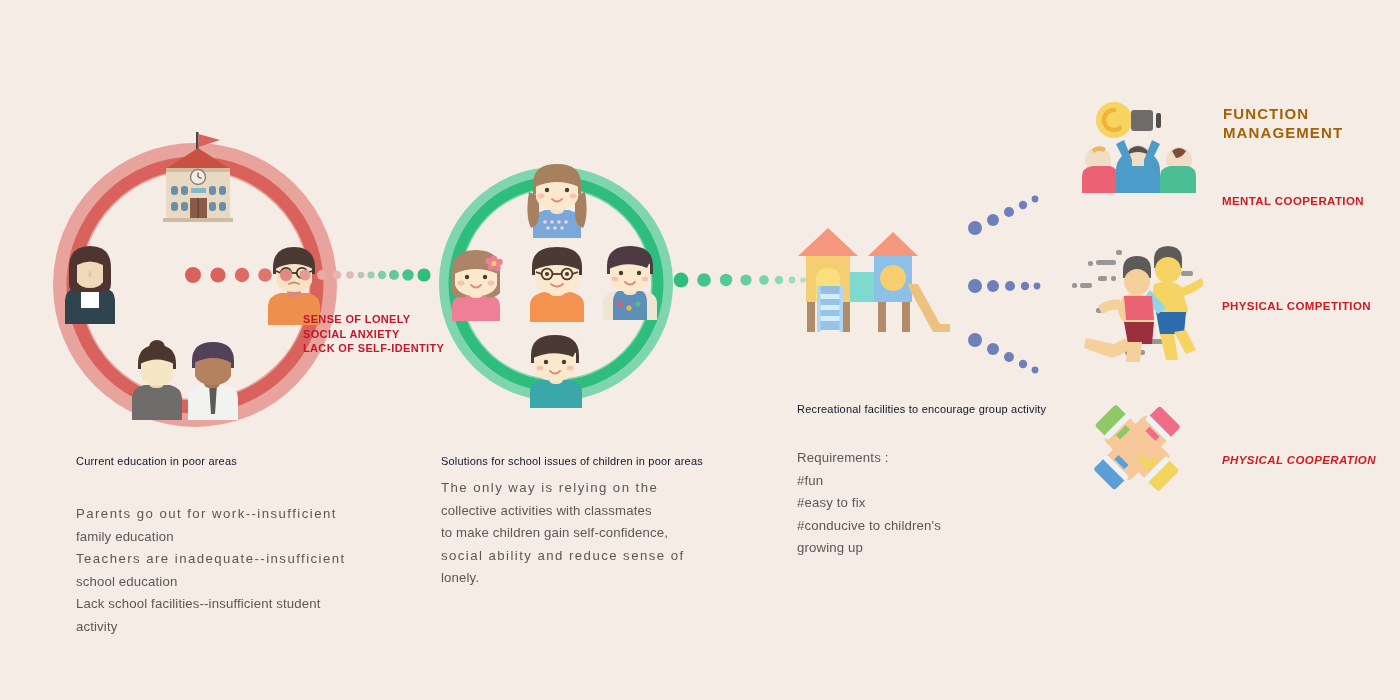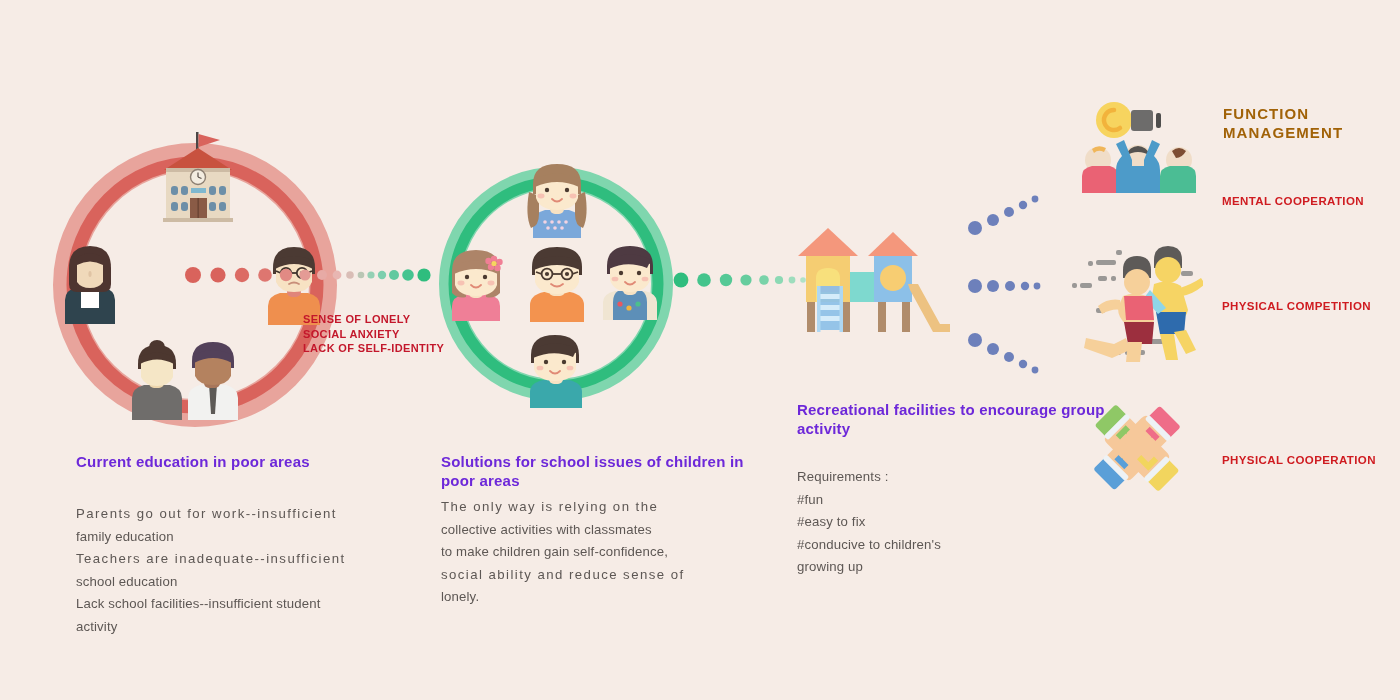--- a/index.html
+++ b/index.html
@@ -15,23 +15,23 @@
     position: relative;
     width: 1400px;
     height: 700px;
     background: #f6ece6;
     overflow: hidden;
   }
   .abs { position: absolute; }
 
   
   .col-heading {
-    font-size: 15px;
-    font-weight: bold;
-    color: #6d28d9;
+    font-size: 11px;
+    font-weight: normal;
+    color: #0f172a;
     letter-spacing: .2px;
     line-height: 19px;
   }
   .col-body {
     font-size: 13.2px;
     color: #5d5754;
     line-height: 22.5px;
     letter-spacing: .15px;
   }
   .col-body .ln { display: block; white-space: nowrap; }
@@ -426,21 +426,21 @@
 
   <div class="abs func-title" style="left:1223px; top:104px;">
     <span class="ln">FUNCTION</span>
     <span class="ln">MANAGEMENT</span>
   </div>
 
   <div class="abs cat-label" style="left:1222px; top:167px;margin-top:28px;">MENTAL COOPERATION</div>
 
   <div class="abs cat-label" style="left:1222px; top:300px;">PHYSICAL COMPETITION</div>
 
-  <div class="abs cat-label" style="left:1222px; top:454px;">PHYSICAL COOPERATION</div>
+  <div class="abs cat-label" style="left:1222px; top:454px;font-style:italic;">PHYSICAL COOPERATION</div>
 
   <div class="abs" style="left:76px; top:452px; width:330px;">
     <div class="col-heading">
       <span class="ln">Current education in poor areas</span>
     </div>
     <div class="col-body" style="margin-top:32px;">
       <span class="ln wide">Parents go out for work--insufficient</span>
       <span class="ln">family education</span>
       <span class="ln wide">Teachers are inadequate--insufficient</span>
       <span class="ln">school education</span>

